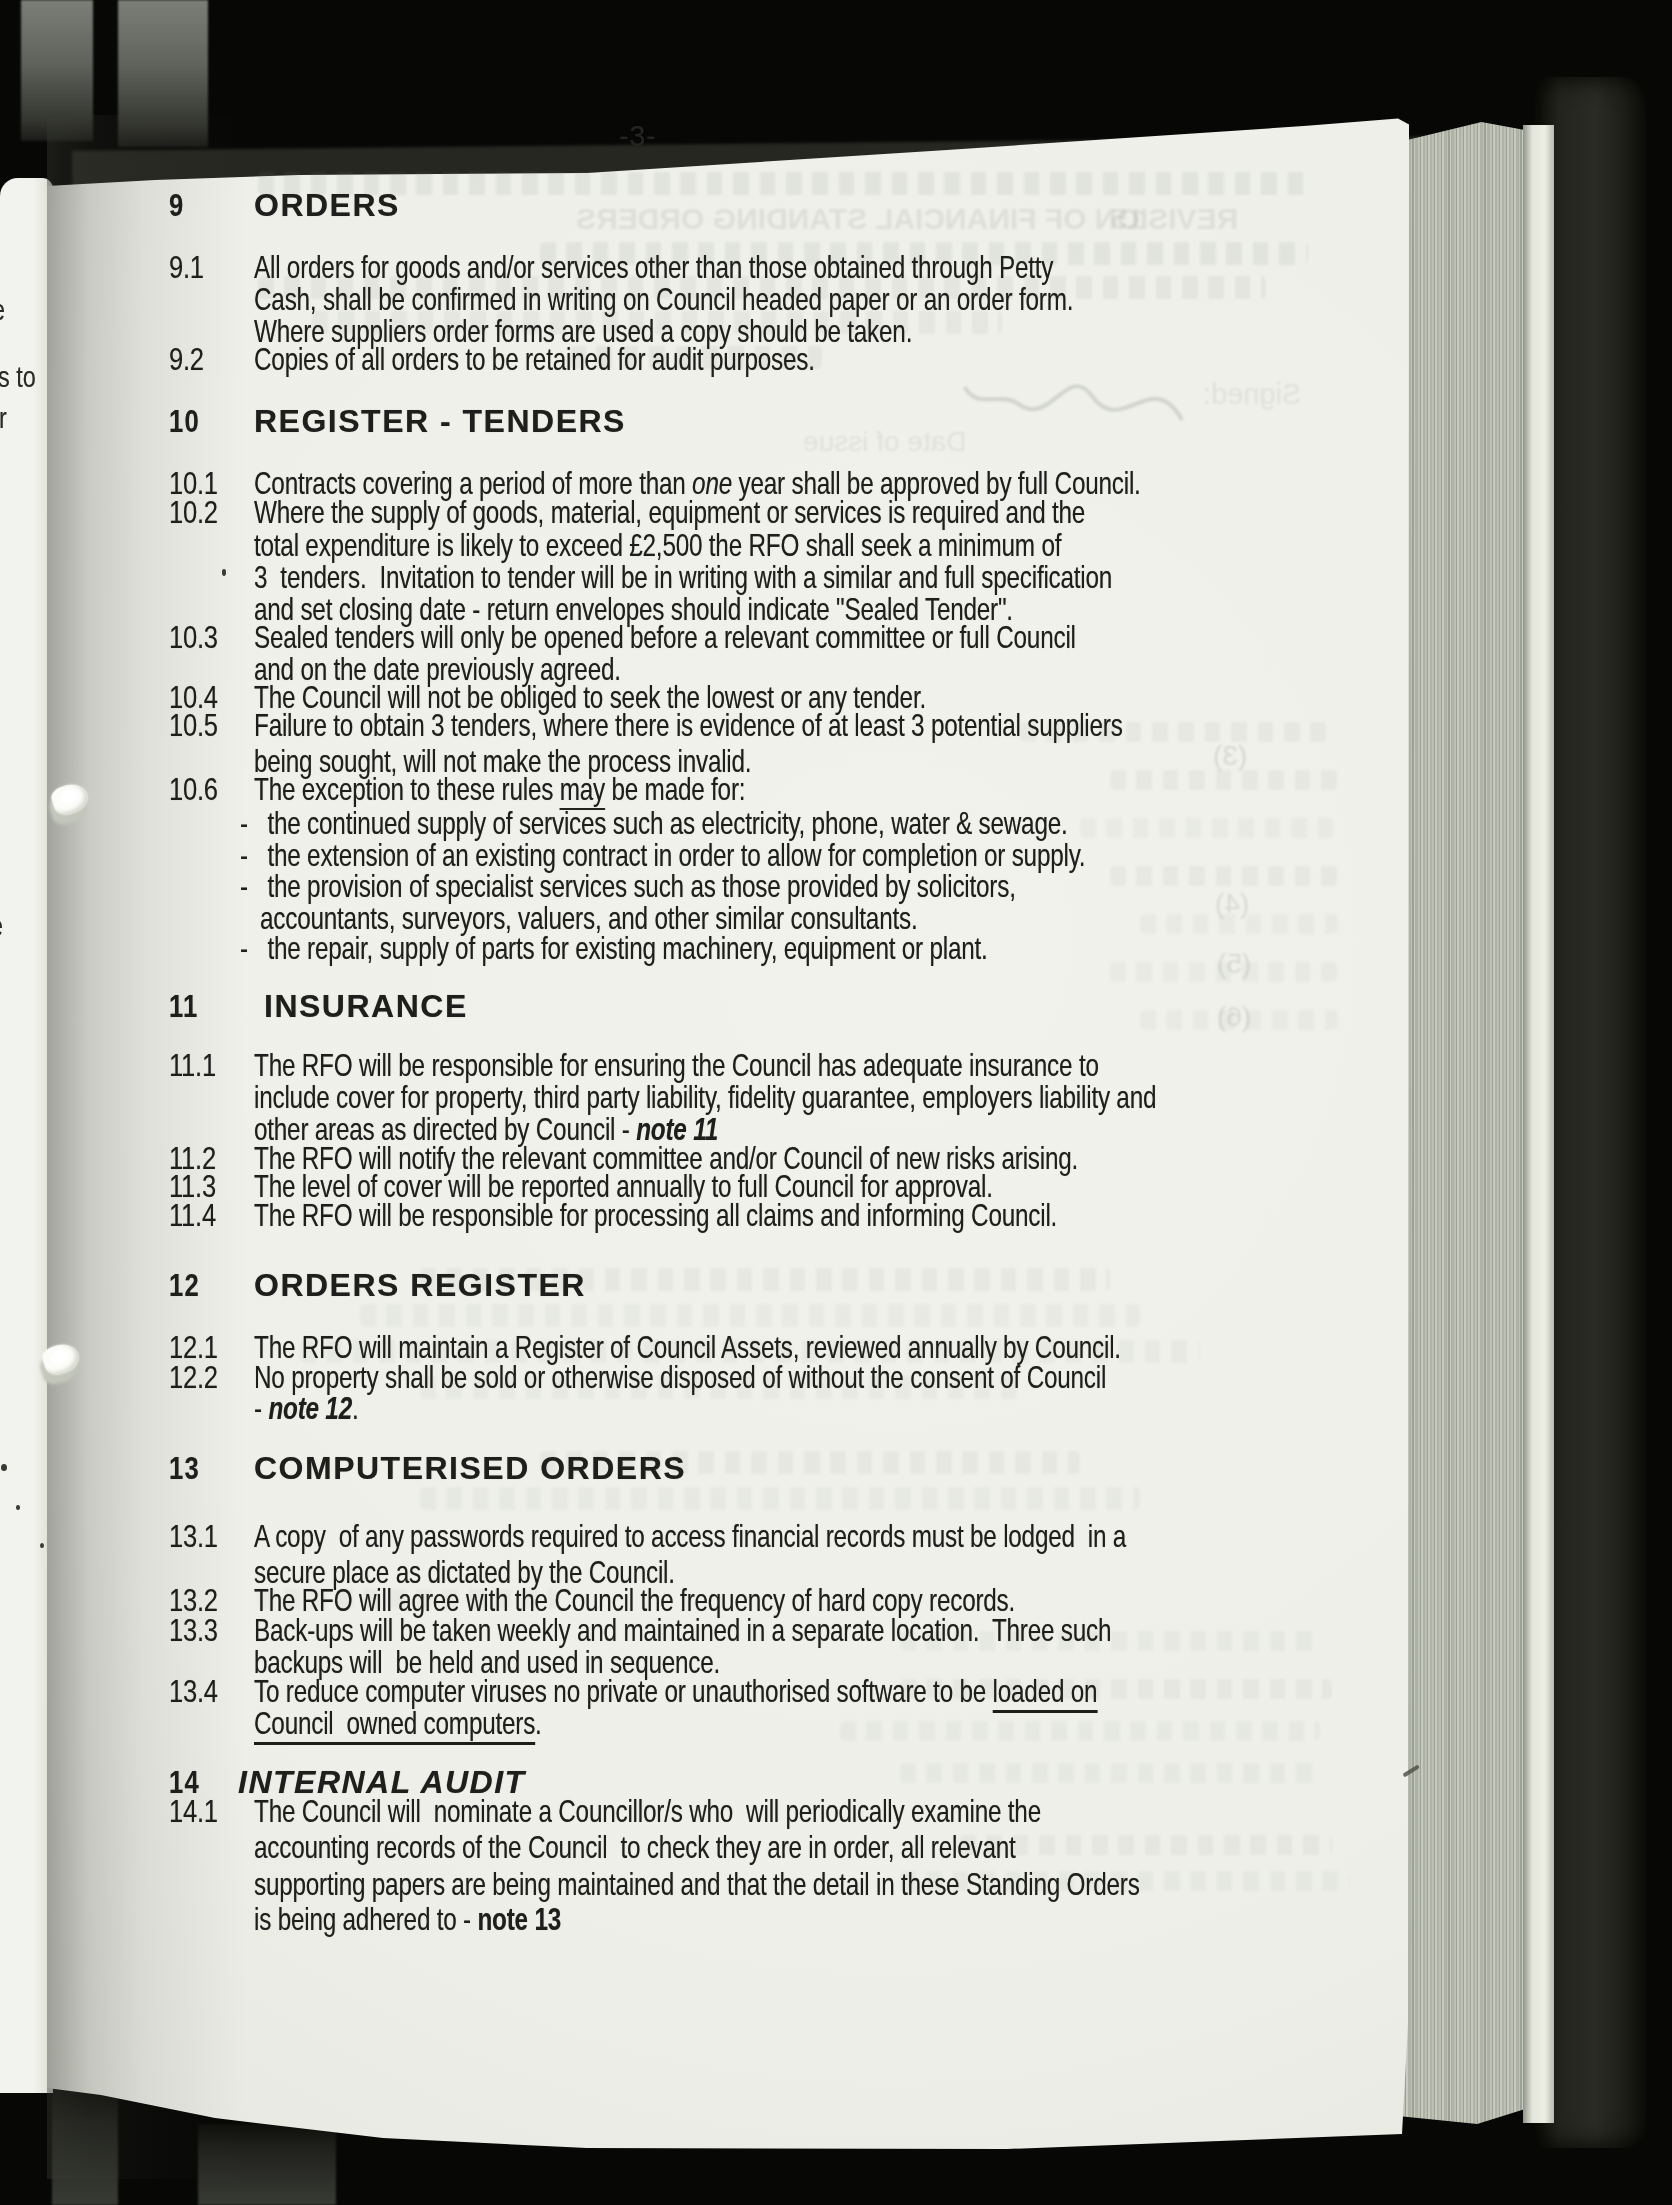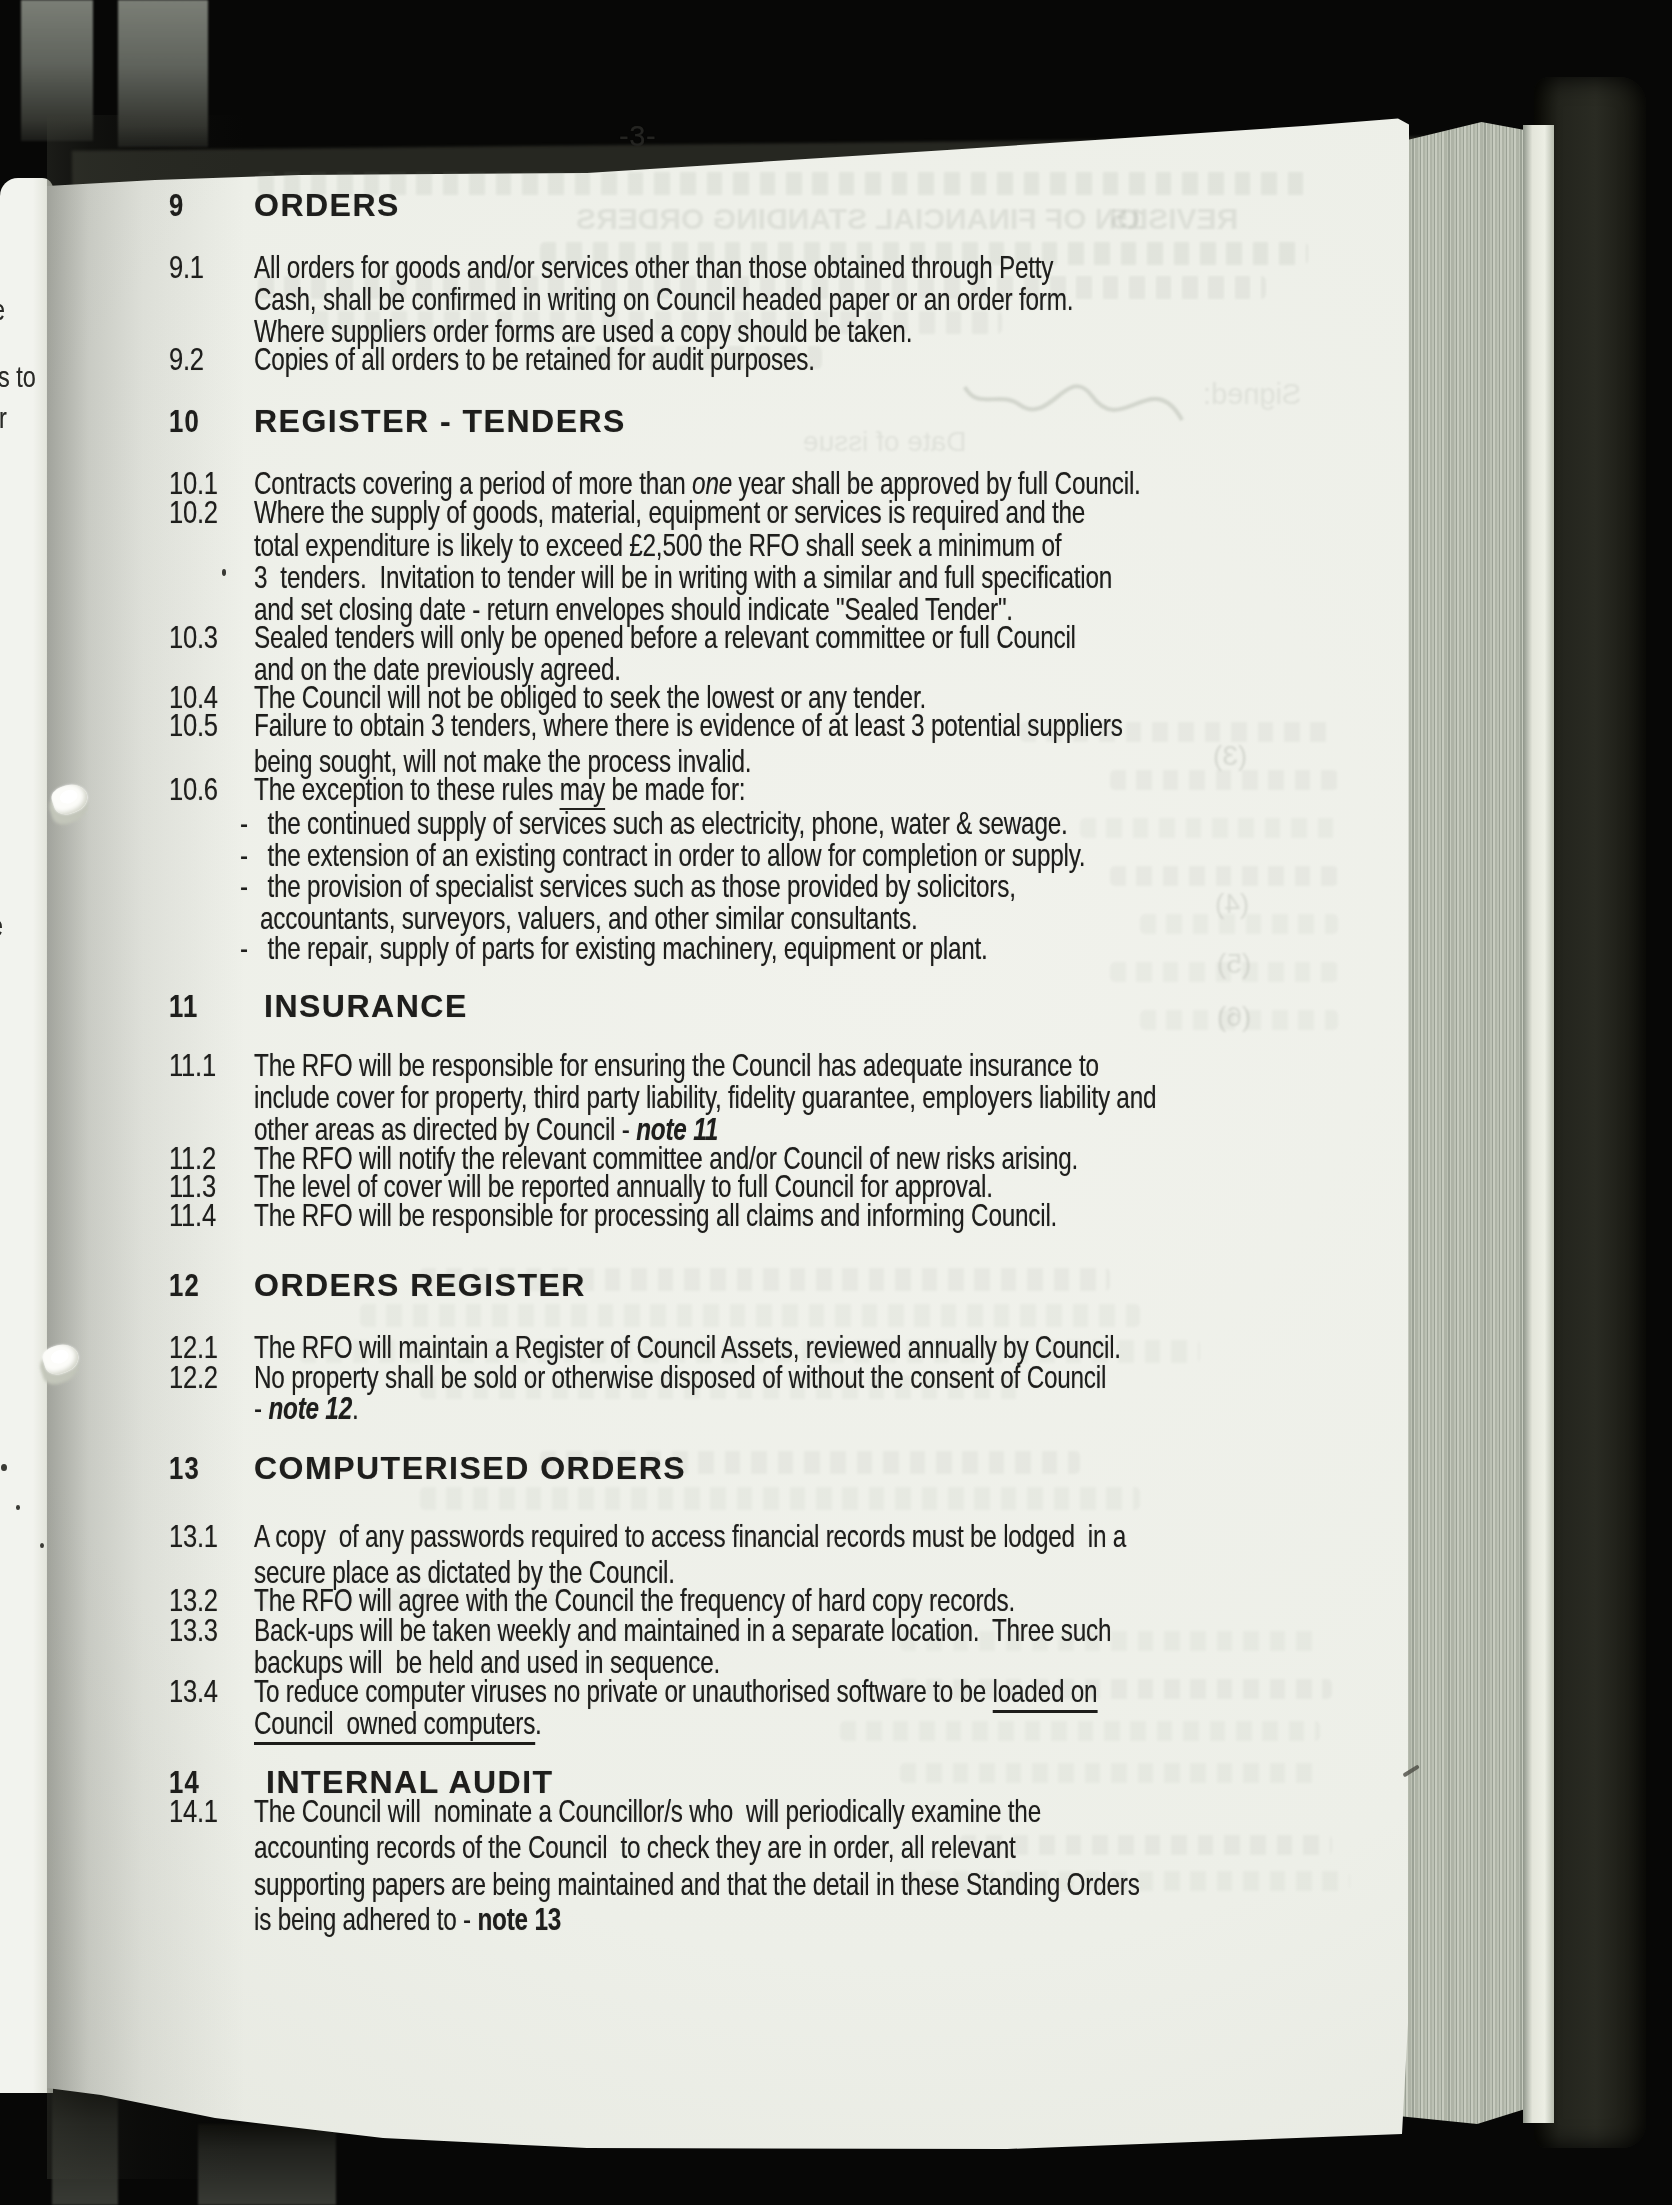--- a/index.html
+++ b/index.html
@@ -181,21 +181,21 @@
       <div class="line" style="left: 254px; top: 1554px;"><span>secure place as dictated by the Council.</span></div>
       <div class="line num" style="left: 169px; top: 1582px;">13.2</div>
       <div class="line" style="left: 254px; top: 1582px;"><span>The RFO will agree with the Council the frequency of hard copy records.</span></div>
       <div class="line num" style="left: 169px; top: 1612px;">13.3</div>
       <div class="line" style="left: 254px; top: 1612px;"><span>Back-ups will be taken weekly and maintained in a separate location.  Three such</span></div>
       <div class="line" style="left: 254px; top: 1644px;"><span>backups will  be held and used in sequence.</span></div>
       <div class="line num" style="left: 169px; top: 1673px;">13.4</div>
       <div class="line" style="left: 254px; top: 1673px;"><span>To reduce computer viruses no private or unauthorised software to be </span><span class="seg-uu">loaded on</span></div>
       <div class="line" style="left: 254px; top: 1705px;"><span class="seg-uu">Council  owned computers</span><span>.</span></div>
       <div class="line h num" style="left: 169px; top: 1764px;">14</div>
-      <div class="line h" style="left: 266px; top: 1764px;">INTERNAL AUDIT</div>
+      <div class="line h" style="left: 238px; top: 1764px; font-style: italic;">INTERNAL AUDIT</div>
       <div class="line num" style="left: 169px; top: 1793px;">14.1</div>
       <div class="line" style="left: 254px; top: 1793px;"><span>The Council will  nominate a Councillor/s who  will periodically examine the</span></div>
       <div class="line" style="left: 254px; top: 1829px;"><span>accounting records of the Council  to check they are in order, all relevant</span></div>
       <div class="line" style="left: 254px; top: 1866px;"><span>supporting papers are being maintained and that the detail in these Standing Orders</span></div>
       <div class="line" style="left: 254px; top: 1901px;"><span>is being adhered to - </span><span class="seg-b">note 13</span></div>
     </div>
 
   <div class="hole" style="left:49px;top:791px;">
     <div class="sh"></div>
     <div class="wh"></div>

